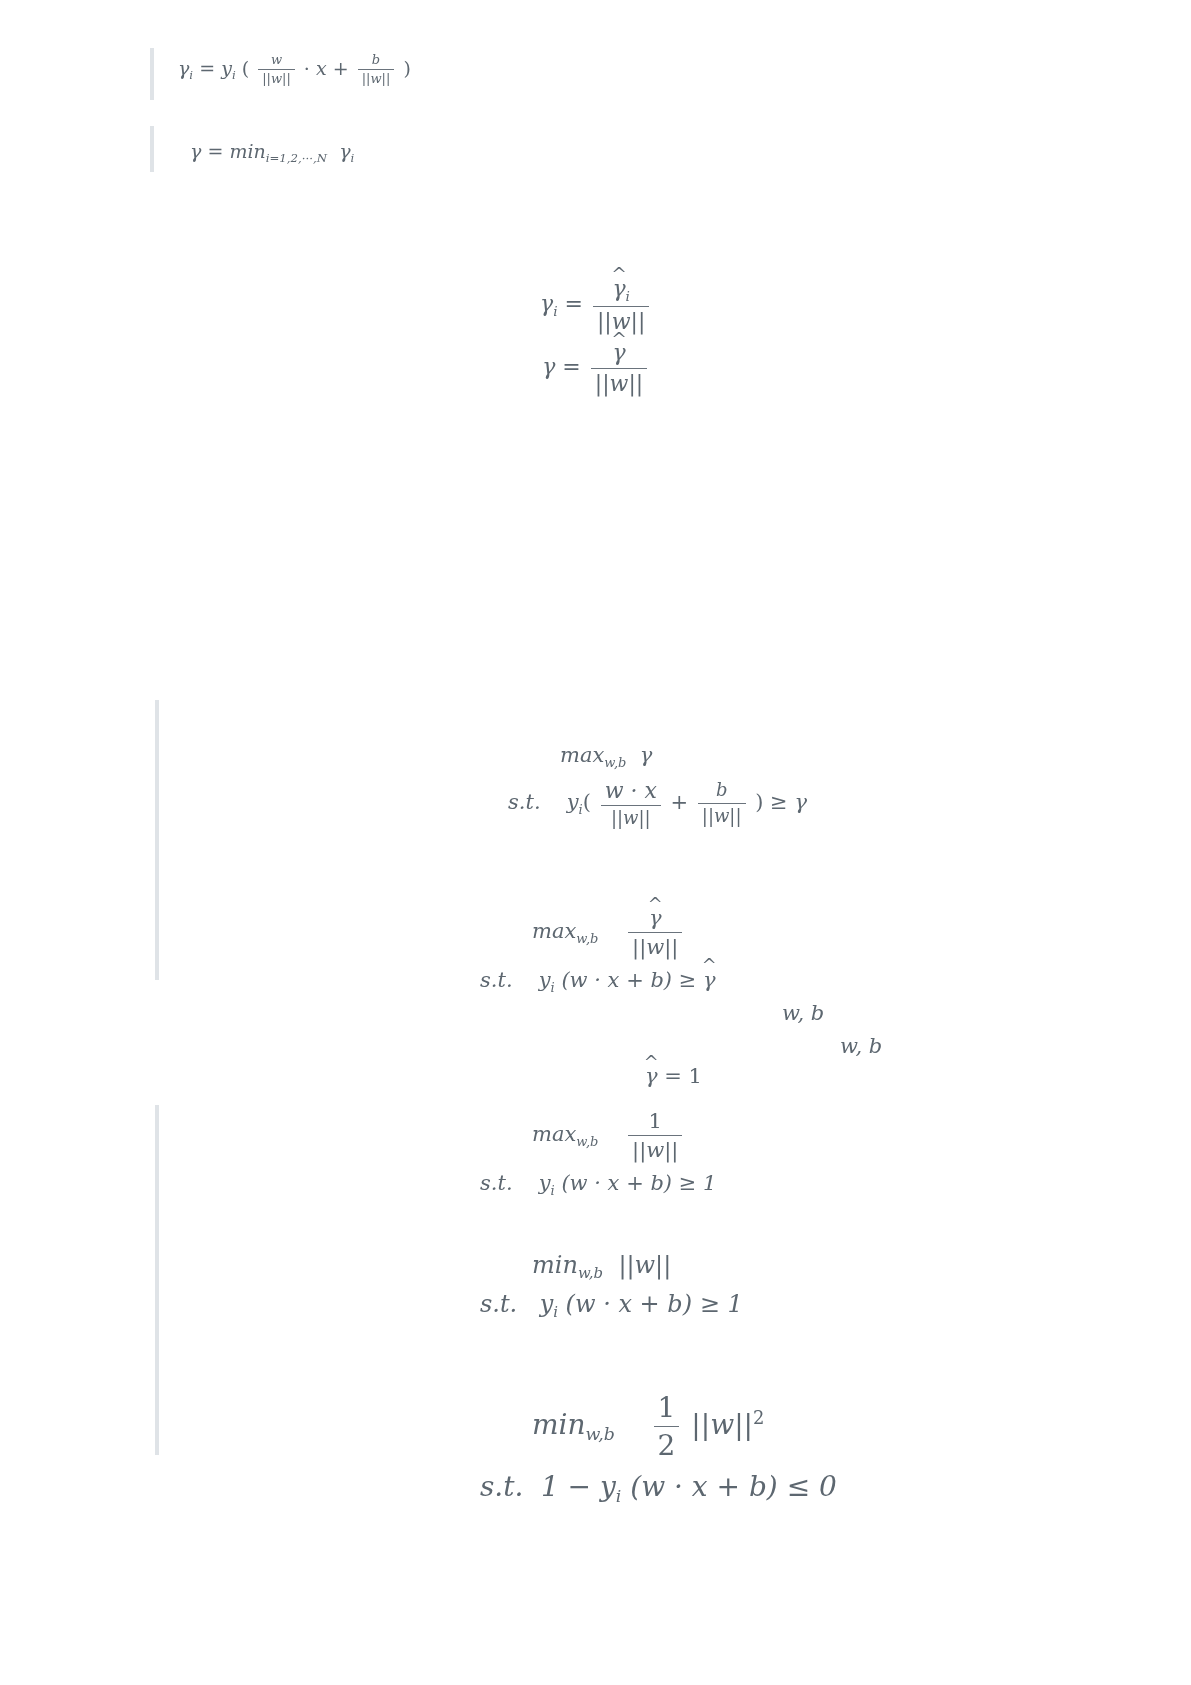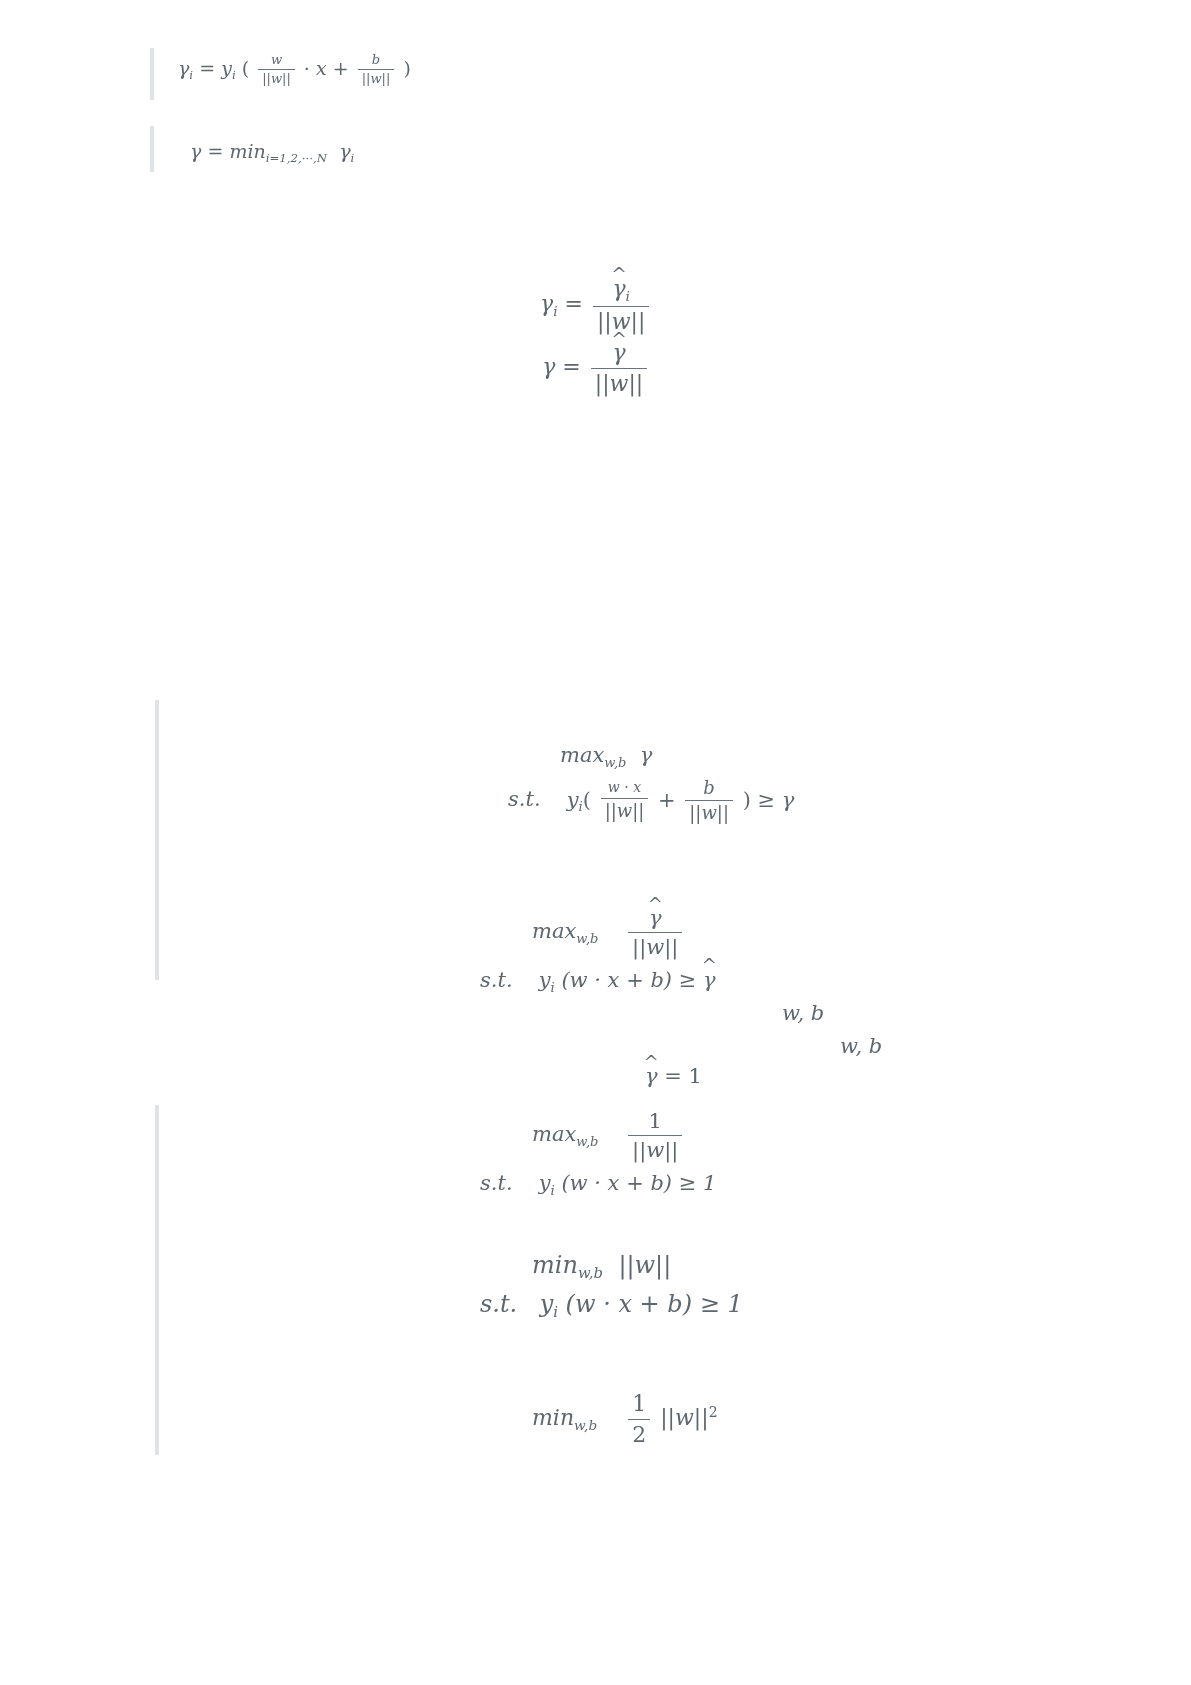--- a/index.html
+++ b/index.html
@@ -85,21 +85,21 @@
   #eq-1 { left: 178px; top: 52px; font-size: 19px; }
   #eq-2 { left: 178px; top: 140px; font-size: 19px; margin-left: 12px; }
 
   #eq-3 { left: 540px; top: 275px; font-size: 22px; text-align: center; }
   #eq-3 .row { margin-bottom: 4px; }
 
   #eq-4 { left: 496px; top: 742px; font-size: 21px; margin-left: 12px; }
   #eq-5 { left: 480px; top: 905px; font-size: 21px; }
   #eq-6 { left: 480px; top: 1108px; font-size: 21px; }
   #eq-7 { left: 480px; top: 1250px; font-size: 24px; }
-  #eq-8 { left: 480px; top: 1390px; font-size: 22px; }
+  #eq-8 { left: 480px; top: 1390px; font-size: 28px; }
 
   #note-1 { left: 782px; top: 1000px; font-size: 21px; }
   #note-2 { left: 840px; top: 1033px; font-size: 21px; }
   #note-3 { left: 645px; top: 1063px; font-size: 21px; }
 
   .st {
     display: inline-block;
     min-width: 52px;
     font-style: italic;
   }
@@ -173,21 +173,21 @@
 
   <div class="math eqline" id="eq-4">
     <div class="obj-row">
       <span>max</span><span class="sub">w,b</span>
       &nbsp;<span>γ</span>
     </div>
     <div class="constraint-row">
       <span class="st">s.t.</span>
       <span>y</span><span class="sub">i</span><span class="up">(</span>
       <span class="frac">
-        <span class="num" style="font-size:14px">w · x</span>
+        <span class="num" style="font-size:22px">w · x</span>
         <span class="den" style="font-size:18px">||w||</span>
       </span>
       <span class="up">+</span>
       <span class="frac">
         <span class="num" style="font-size:18px">b</span>
         <span class="den" style="font-size:18px">||w||</span>
       </span>
       <span class="up">)</span>
       <span class="up">≥</span>
       <span>γ</span>
@@ -260,15 +260,20 @@
   <div class="math eqline" id="eq-8">
     <div class="obj-row">
       <span>min</span><span class="sub">w,b</span>
       &nbsp;&nbsp;
       <span class="frac">
         <span class="num up">1</span>
         <span class="den up">2</span>
       </span>
       <span>||w||</span><span class="sup">2</span>
     </div>
+    <div class="constraint-row">
+      <span class="st">s.t.</span>
+      <span>1 − y</span><span class="sub">i</span>
+      <span>(w · x + b) ≤ 0</span>
+    </div>
   </div>
 
 </div>
 
 </body></html>

